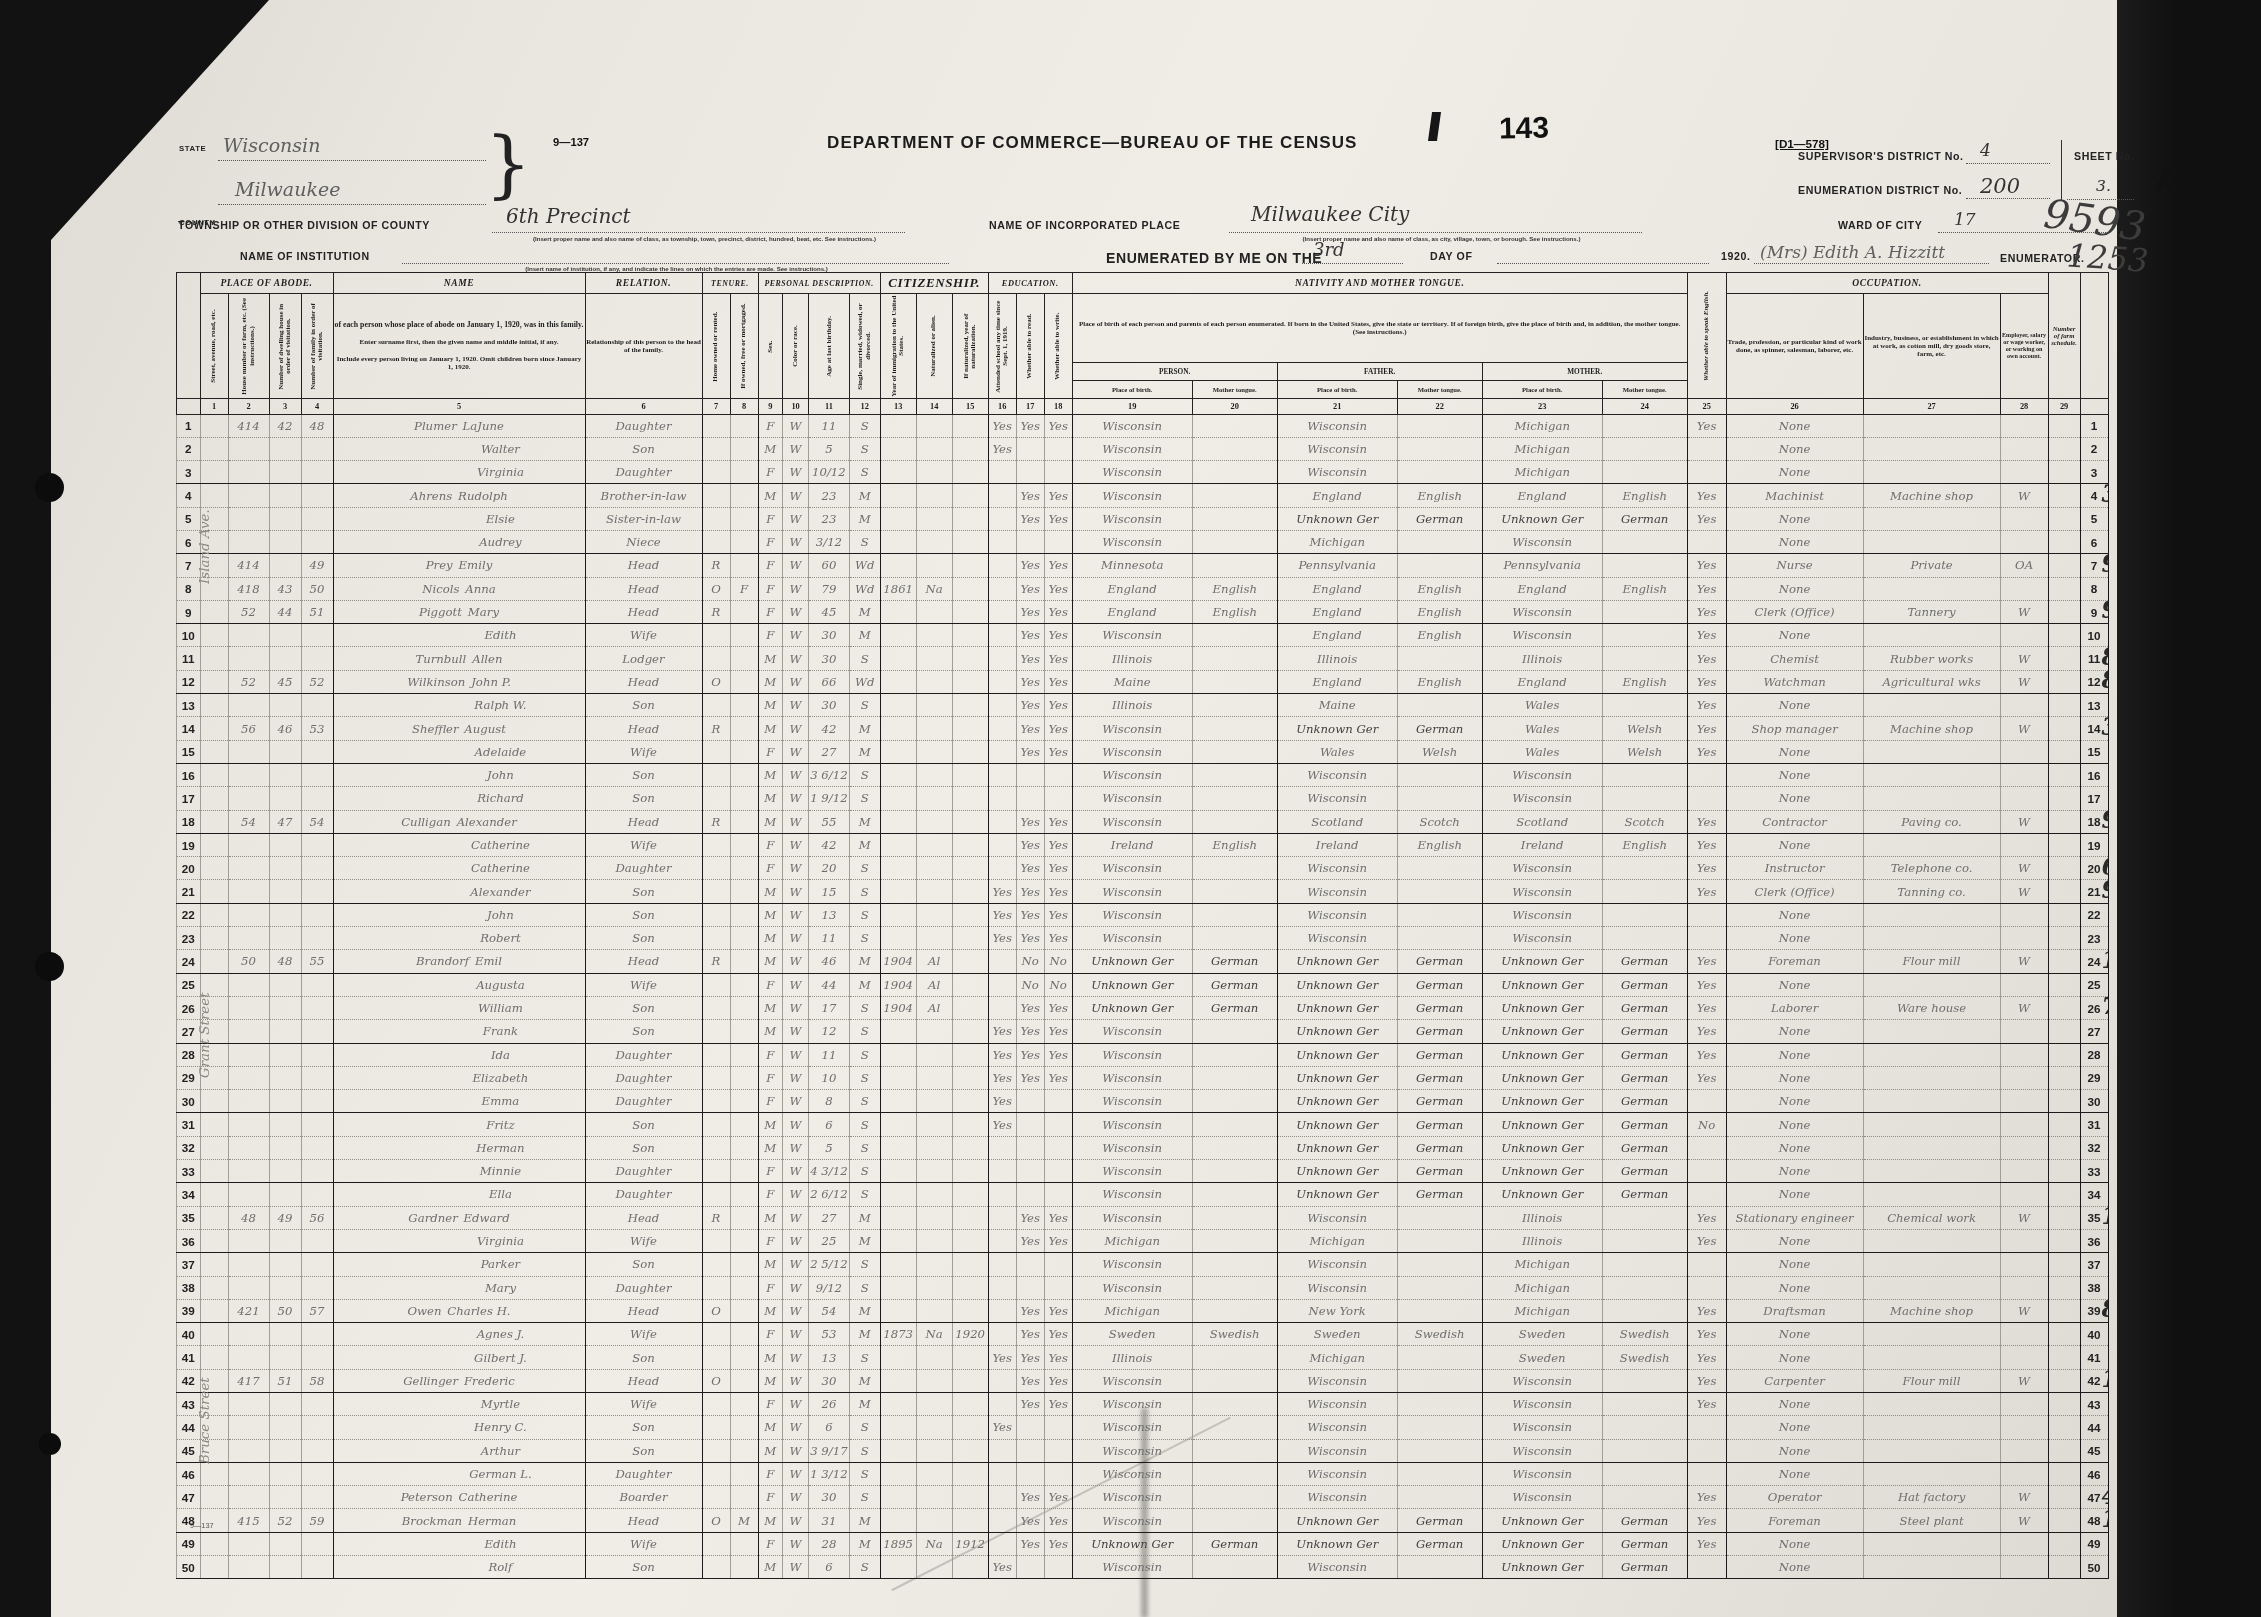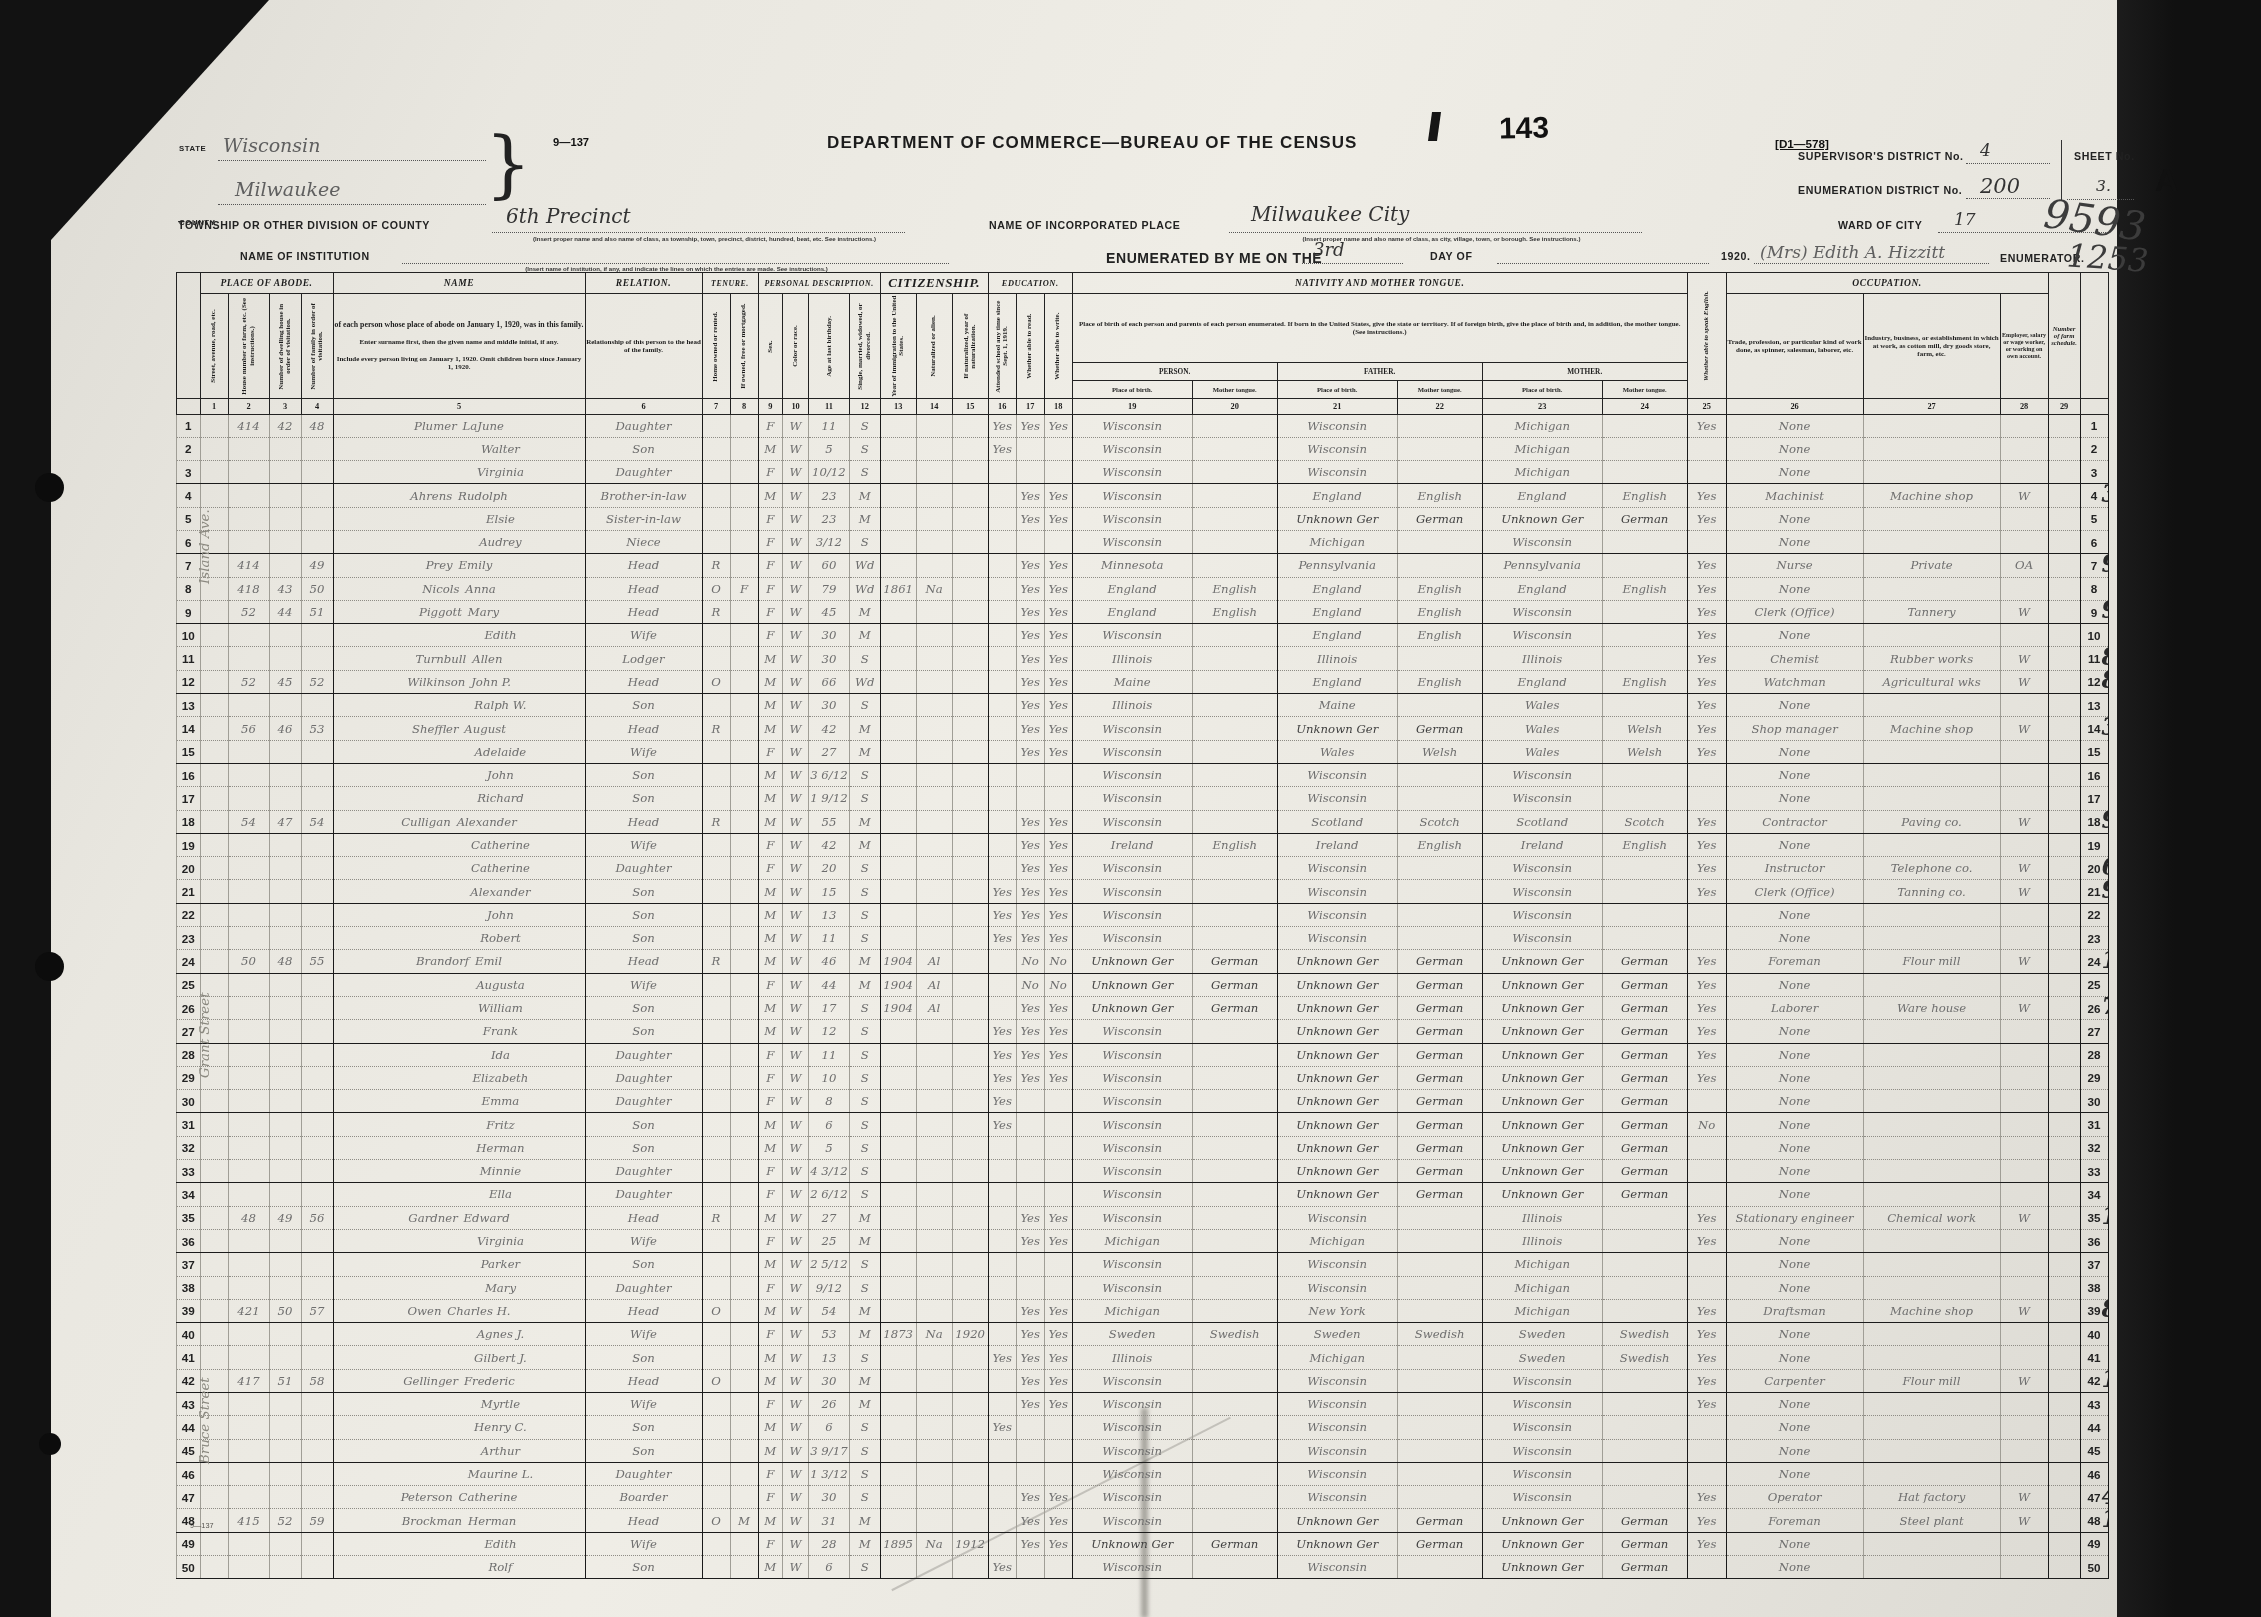--- a/index.html
+++ b/index.html
@@ -1754,21 +1754,21 @@
           <td></td>
           <td></td>
           <td class="num rnum">45</td>
         </tr>
         <tr>
           <td class="num">46</td>
           <td></td>
           <td></td>
           <td></td>
           <td></td>
-          <td class="name-cell given"><span class="hwc">Maurine L.</span></td>
+          <td class="name-cell given"><span class="hwc">German L.</span></td>
           <td><span class="hwc">Daughter</span></td>
           <td></td>
           <td></td>
           <td><span class="hwc">F</span></td>
           <td><span class="hwc">W</span></td>
           <td><span class="hwc">1 3/12</span></td>
           <td><span class="hwc">S</span></td>
           <td></td>
           <td></td>
           <td></td>

